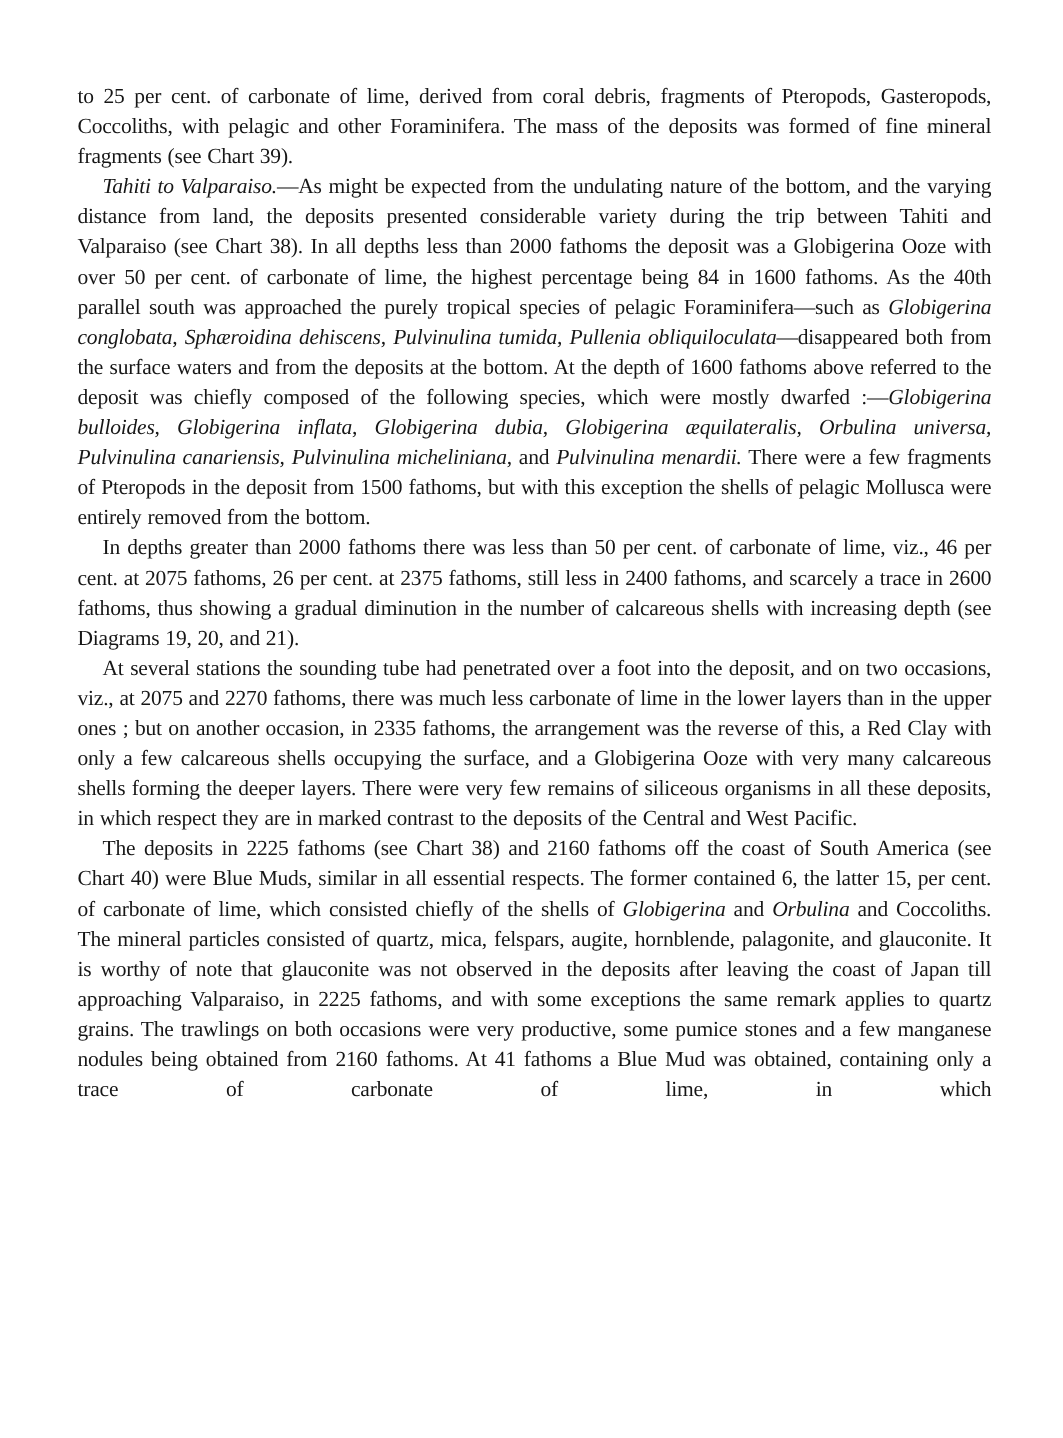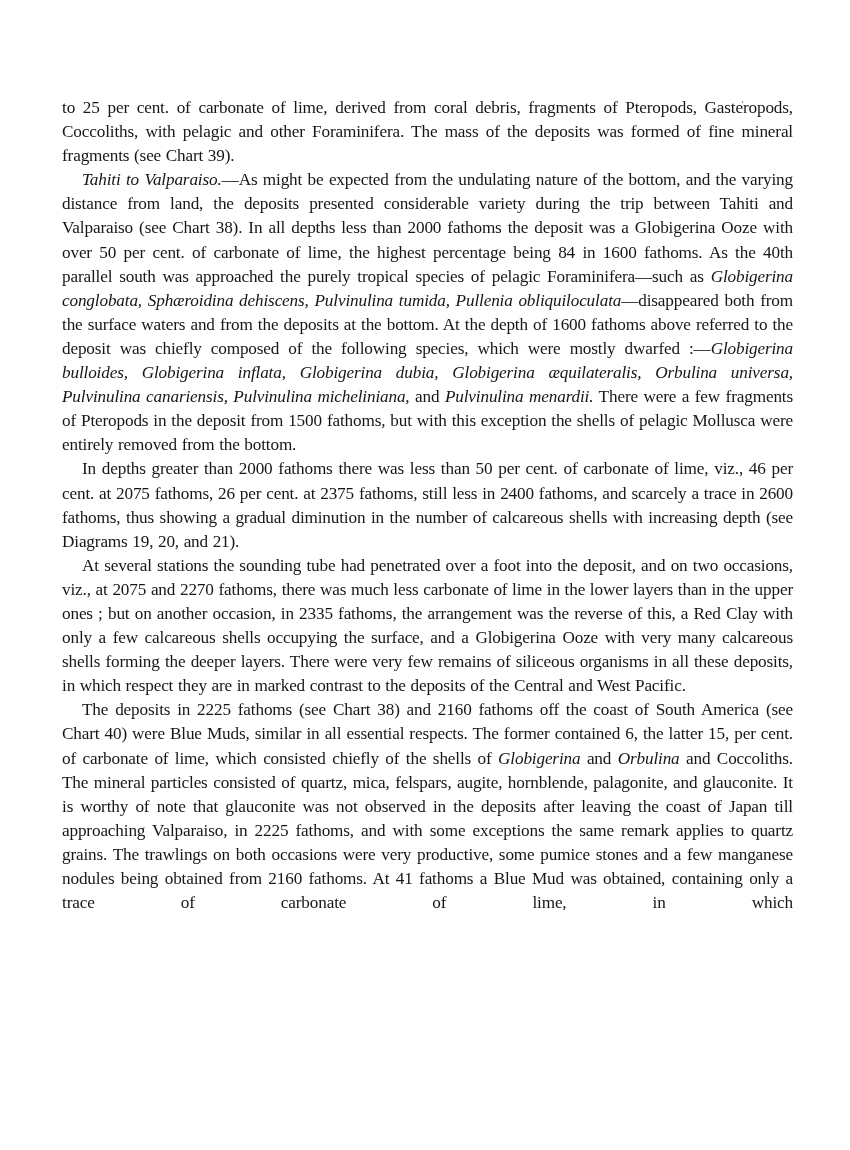--- a/index.html
+++ b/index.html
@@ -13,21 +13,21 @@
   }
   .running-head {
     position: relative; height: 26px;
     font-size: 16px; font-weight: bold;
   }
   .page-number { position: absolute; left: 0; top: 0; font-size: 17px; }
   .running-title {
     position: absolute; left: 0; right: 0; top: 2px; text-align: center;
     font-size: 14px; letter-spacing: 0.6px; font-weight: bold;
   }
-  .body-text { margin-top: 38px; }
+  .body-text { margin-top: 7px; }
   .para {
     margin: 0; font-size: 17.2px; line-height: 24.1px;
     text-align: justify; text-align-last: left;
     letter-spacing: -0.15px; word-spacing: 0.5px;
   }
   .para.indent { text-indent: 20px; font-family: Liberation Serif, serif; }
   .para.cont { text-indent: 0; }
   .para.last-justified { text-align-last: justify; }
   i { font-style: italic; }
   .speck {

